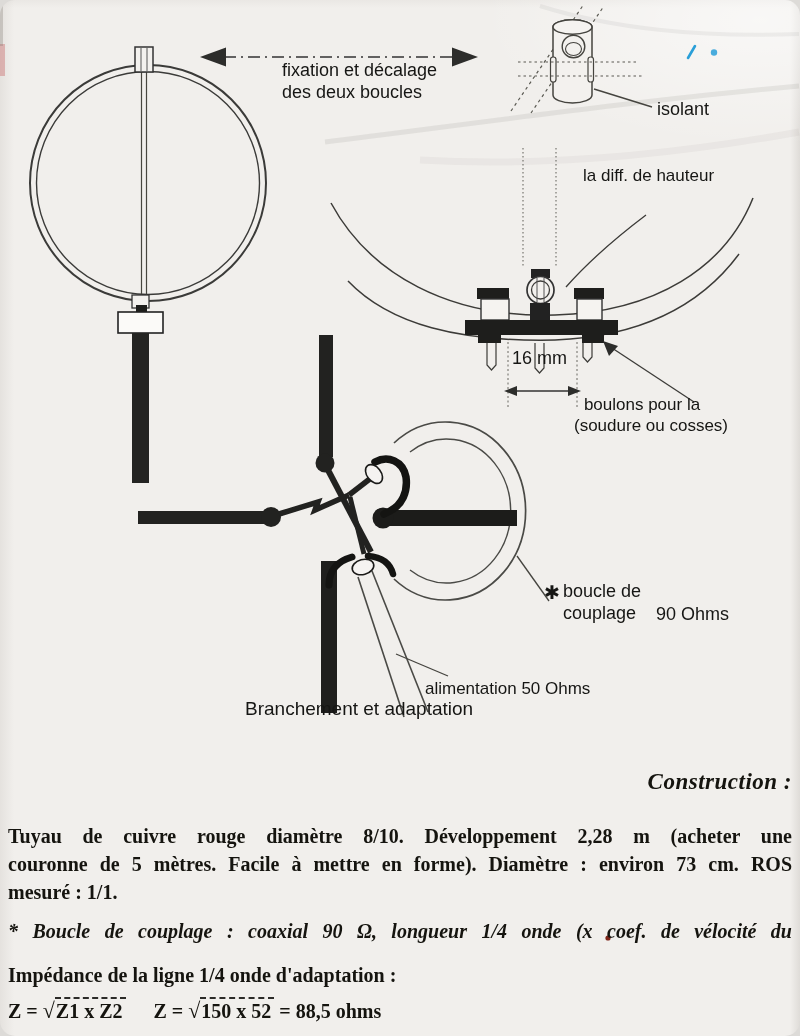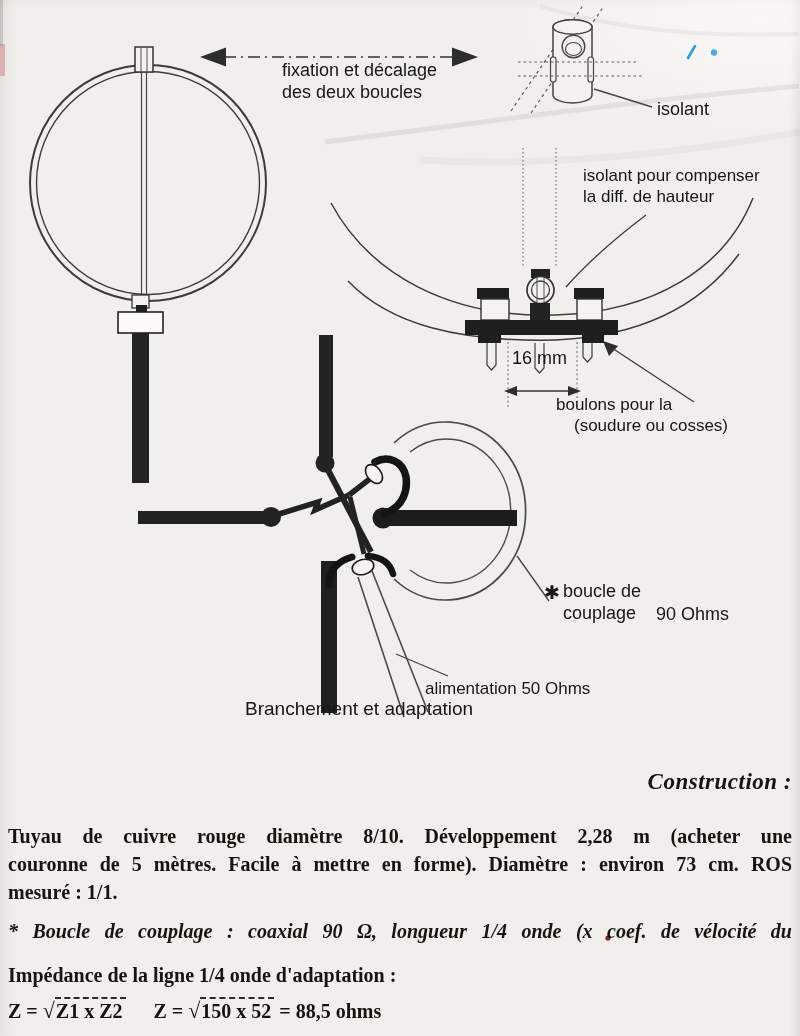--- a/index.html
+++ b/index.html
@@ -4,21 +4,21 @@
 <style>
   html,body{margin:0;padding:0;background:#dddbd8;}
   .page{
     position:relative;width:800px;height:1036px;overflow:hidden;
     background:
       radial-gradient(ellipse 400px 180px at 760px 20px, rgba(255,255,255,.55), rgba(255,255,255,0) 70%),
       linear-gradient(to right, rgba(120,110,100,.10) 0px, rgba(120,110,100,0) 14px),
       linear-gradient(to left, rgba(90,80,70,.12) 0px, rgba(90,80,70,0) 10px),
       linear-gradient(to bottom, rgba(120,110,100,.06) 0px, rgba(120,110,100,0) 8px),
       #f1efec;
-    font-family:"Liberation Sans", sans-serif;color:#1a1a18;
+    font-family:"Liberation Sans", sans-serif;color:#1a1a18;border-radius:15px;
   }
   .diagram-svg{position:absolute;left:0;top:0;}
   .lbl{position:absolute;font-family:"Liberation Sans", sans-serif;color:#161614;
        font-size:18px;line-height:22px;white-space:nowrap;}
   .lbl.small{font-size:17px;line-height:21px;}
   .textblock{
     position:absolute;left:8px;top:769px;width:784px;
     font-family:"Liberation Serif", serif;font-weight:700;color:#15140f;
   }
   .heading{font-style:italic;font-size:23px;text-align:right;letter-spacing:.5px;}
@@ -162,27 +162,26 @@
   </svg>
 
   <div class="lbl" style="left:282px;top:59px;">
     <div>fixation et décalage</div>
     <div>des deux boucles</div>
   </div>
 
   <div class="lbl" style="left:657px;top:98px;">isolant</div>
 
   <div class="lbl small" style="left:583px;top:165px;">
-    <div>isolant pour compenser</div>
     <div>la diff. de hauteur</div>
   </div>
 
   <div class="lbl" style="left:512px;top:347px;">16 mm</div>
 
-  <div class="lbl small" style="left:556px;top:394px;">
+  <div class="lbl small" style="left:556px;top:394px;text-align:center;">
     <div>boulons pour la</div>
     <div style="padding-left:18px;">(soudure ou cosses)</div>
   </div>
 
   <div class="lbl" style="left:544px;top:582px;font-size:19px;">✱</div>
   <div class="lbl" style="left:563px;top:580px;">
     <div>boucle de</div>
     <div>couplage</div>
   </div>
   <div class="lbl" style="left:656px;top:603px;">90 Ohms</div>

